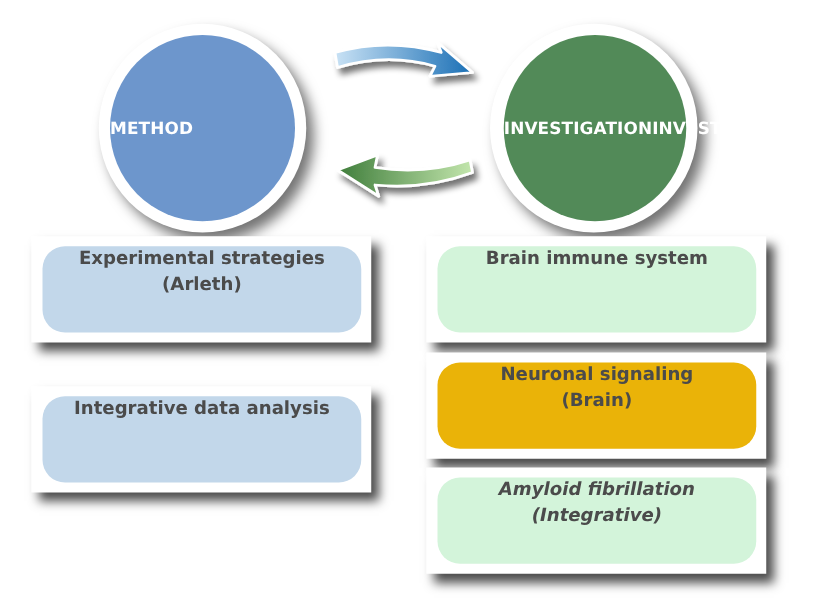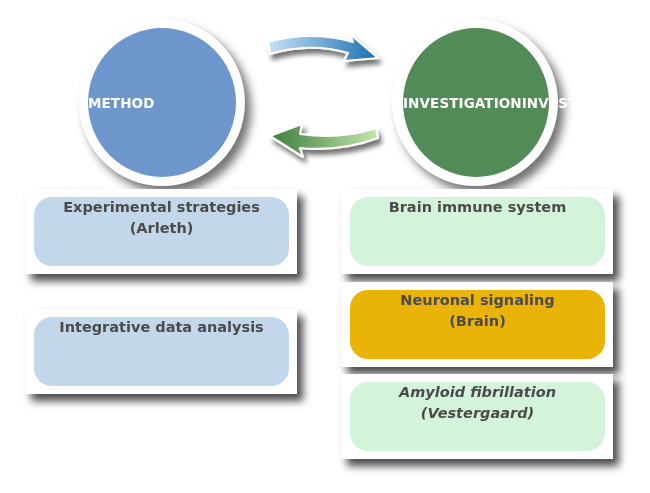--- a/index.html
+++ b/index.html
@@ -135,16 +135,16 @@
   </div>
   <div class="card" style="top:282px;">
     <div class="card-inner exp-inner" style="background: #eab308; color: rgb(75, 75, 75);">
       <span>Neuronal signaling</span>
       <span>(Brain)</span>
     </div>
   </div>
   <div class="card" style="top:374px;">
     <div class="card-inner exp-inner" style="background: rgb(211, 244, 218); color: rgb(75, 75, 75); font-style: italic;">
       <span>Amyloid fibrillation</span>
-      <span>(Vestergaard)</span>
+      <span>(Integrative)</span>
     </div>
   </div>
 </div>
 
 </body></html>

